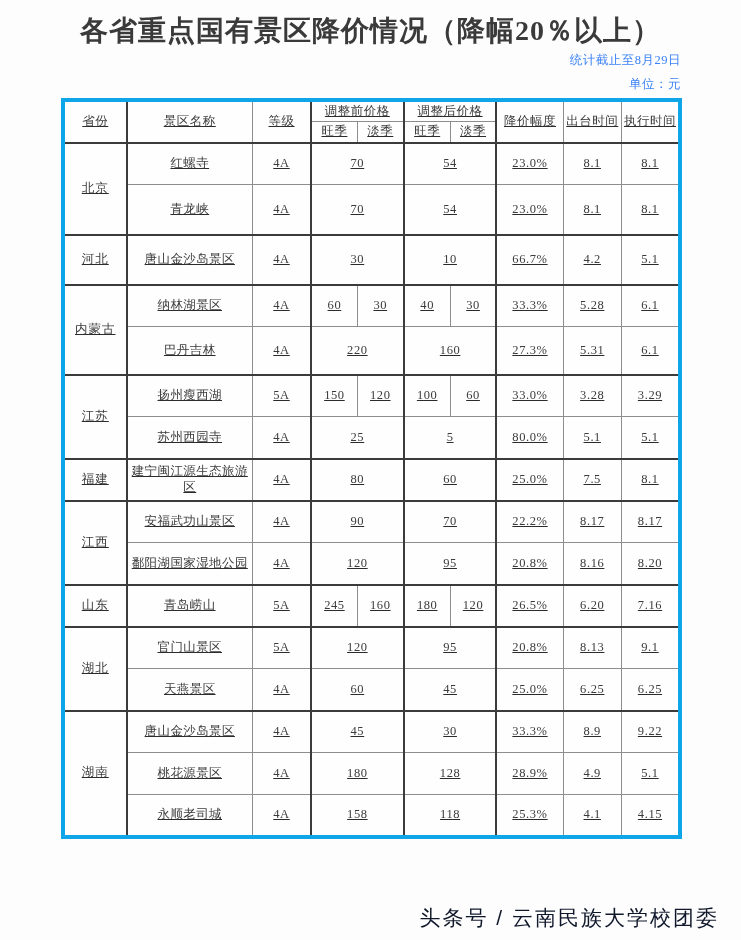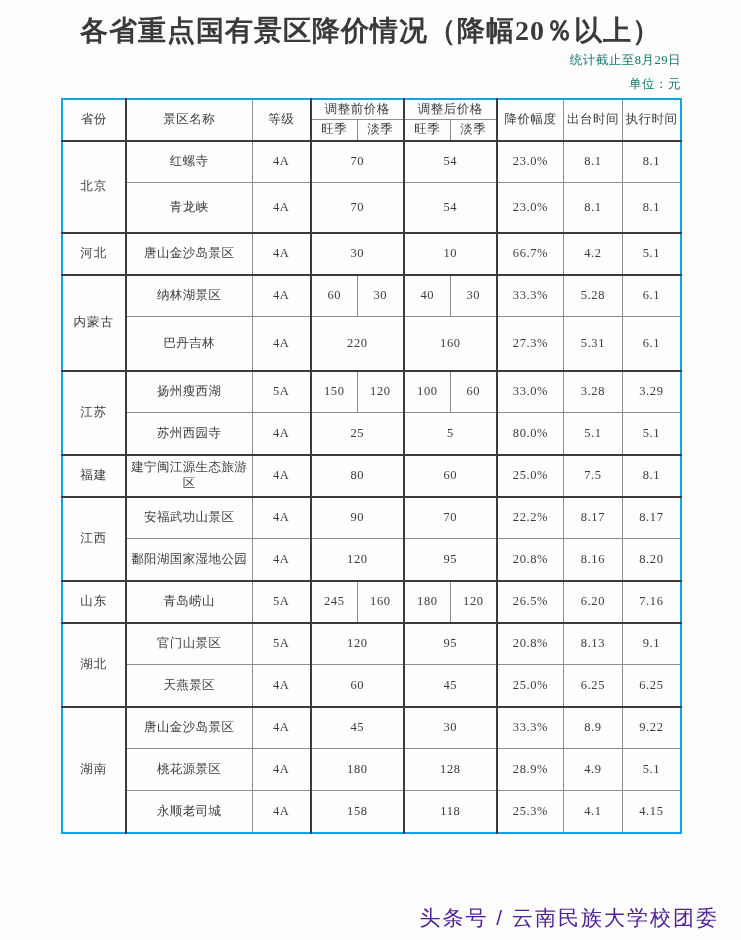--- a/index.html
+++ b/index.html
@@ -32,21 +32,21 @@
     font-weight: bold;
     letter-spacing: 1px;
     color: #3a3a3a;
     font-family: "Liberation Serif", "DejaVu Serif", serif;
   }
 
   .meta-line {
     position: absolute;
     right: 60px;
     font-size: 12.5px;
-    color: #0f766e;
+    color: #3b82f6;
     letter-spacing: 0.5px;
     white-space: nowrap;
   }
   .meta-cutoff { top: 52px; }
   .meta-unit   { top: 76px; }
 
   table.price-table {
     position: absolute;
     left: 61px;
     top: 98px;
@@ -64,21 +64,22 @@
     text-align: center;
     vertical-align: middle;
     color: #3b3b3b;
     padding: 2px 1px;
     line-height: 1.22;
     background: #fefefe;
   }
 
   
   table.price-table {
-    border: 2px solid #0ea5e9;
+    border: 4px solid #0ea5e9;
+    text-decoration: underline;
   }
 
   
   thead th {
     font-size: 13px;
     color: #2f2f2f;
     letter-spacing: 0.5px;
   }
   thead th.sub {
     font-size: 12.5px;
@@ -103,21 +104,21 @@
     font-size: 12.5px;
     letter-spacing: 0.6px;
   }
 
   .watermark {
     position: absolute;
     right: 22px;
     bottom: 8px;
     font-size: 21px;
     letter-spacing: 2px;
-    color: #4c1d95;
+    color: #0f172a;
     font-family: "Liberation Sans", "DejaVu Sans", sans-serif;
     white-space: nowrap;
   }
 </style>
 </head>
 <body>
 
 <div class="page">
 
   <div class="doc-title">各省重点国有景区降价情况（降幅20％以上）</div>
@@ -169,21 +170,21 @@
         </tr>
         <tr style="height: 50px;">
           <td class="spot-name bd-l-heavy">青龙峡</td>
           <td class="numeric">4A</td>
           <td class="numeric bd-l-heavy" colspan="2">70</td>
           <td class="numeric bd-l-heavy" colspan="2">54</td>
           <td class="numeric bd-l-heavy">23.0%</td>
           <td class="numeric">8.1</td>
           <td class="numeric">8.1</td>
         </tr>
-        <tr style="height: 42px;">
+        <tr style="height: 50px;">
           <td class="province bd-t-heavy" rowspan="1">河北</td>
           <td class="spot-name bd-l-heavy bd-t-heavy">唐山金沙岛景区</td>
           <td class="numeric bd-t-heavy">4A</td>
           <td class="numeric bd-l-heavy bd-t-heavy" colspan="2">30</td>
           <td class="numeric bd-l-heavy bd-t-heavy" colspan="2">10</td>
           <td class="numeric bd-l-heavy bd-t-heavy">66.7%</td>
           <td class="numeric bd-t-heavy">4.2</td>
           <td class="numeric bd-t-heavy">5.1</td>
         </tr>
         <tr style="height: 42px;">
@@ -191,21 +192,21 @@
           <td class="spot-name bd-l-heavy bd-t-heavy">纳林湖景区</td>
           <td class="numeric bd-t-heavy">4A</td>
           <td class="numeric bd-l-heavy bd-t-heavy">60</td>
           <td class="numeric bd-t-heavy">30</td>
           <td class="numeric bd-l-heavy bd-t-heavy">40</td>
           <td class="numeric bd-t-heavy">30</td>
           <td class="numeric bd-l-heavy bd-t-heavy">33.3%</td>
           <td class="numeric bd-t-heavy">5.28</td>
           <td class="numeric bd-t-heavy">6.1</td>
         </tr>
-        <tr style="height: 54px; margin-left: 26px;">
+        <tr style="height: 48px; margin-left: 26px;">
           <td class="spot-name bd-l-heavy">巴丹吉林</td>
           <td class="numeric">4A</td>
           <td class="numeric bd-l-heavy" colspan="2">220</td>
           <td class="numeric bd-l-heavy" colspan="2">160</td>
           <td class="numeric bd-l-heavy">27.3%</td>
           <td class="numeric">5.31</td>
           <td class="numeric">6.1</td>
         </tr>
         <tr style="height: 42px;">
           <td class="province bd-t-heavy" rowspan="2">江苏</td>

